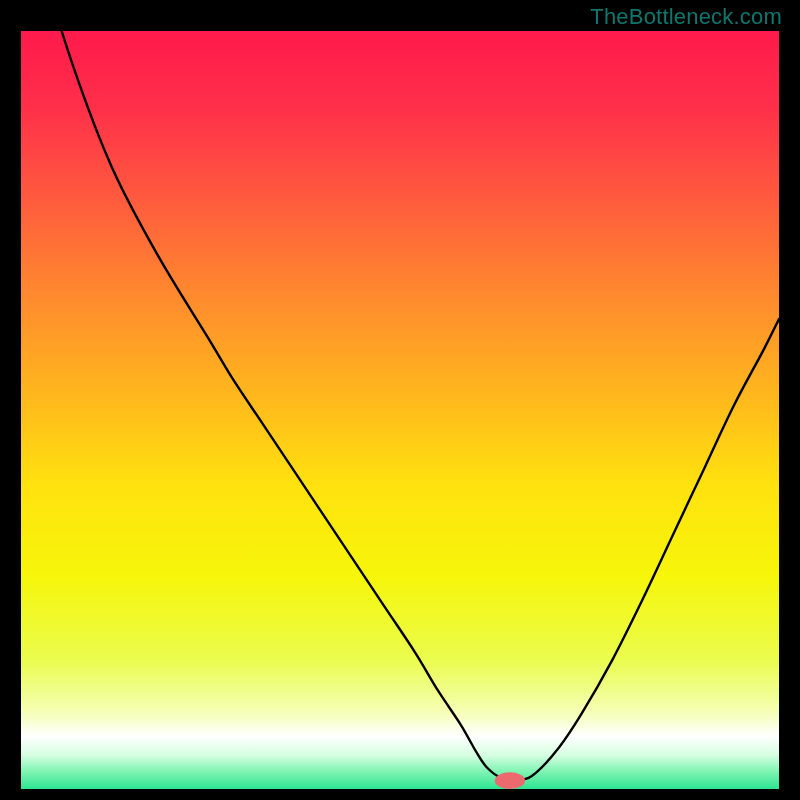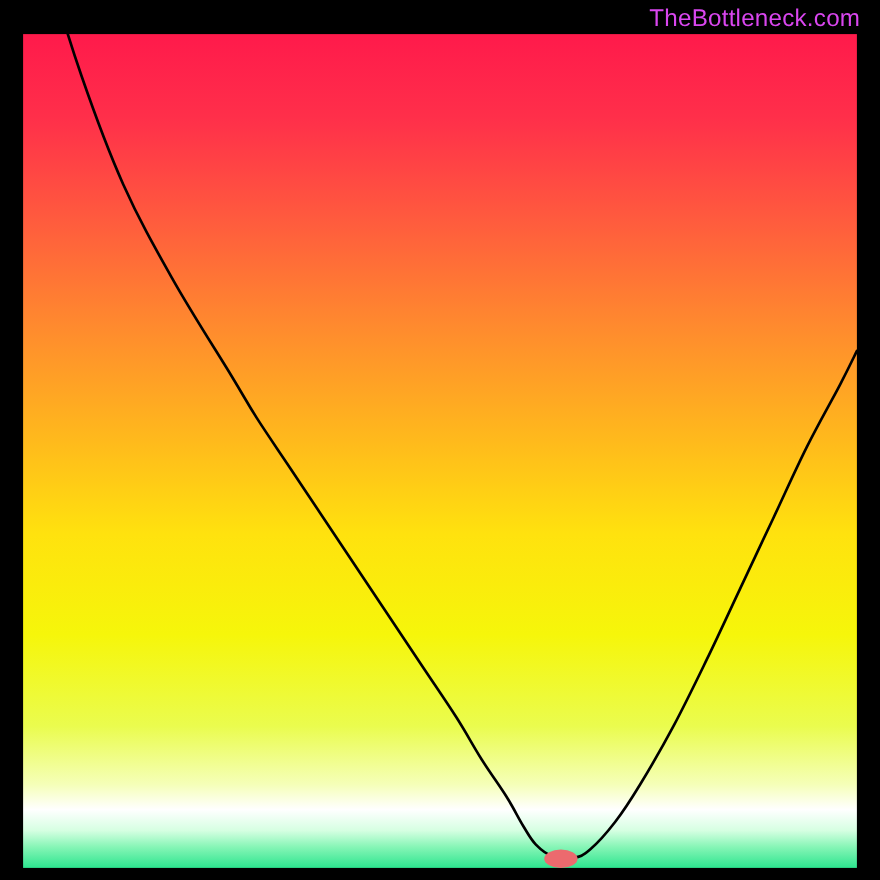--- a/index.html
+++ b/index.html
@@ -16,21 +16,21 @@
     left: 0;
     top: 0;
     width: 800px;
     height: 800px;
     background: #000;
   }
   .watermark {
     position: absolute;
     top: 4px;
     right: 18px;
-    color: #d946ef;
+    color: #0f766e;
     font-size: 22px;
     font-weight: 500;
     letter-spacing: 0.2px;
     user-select: none;
   }
   .plot {
     position: absolute;
     left: 21px;
     top: 31px;
     width: 758px;

